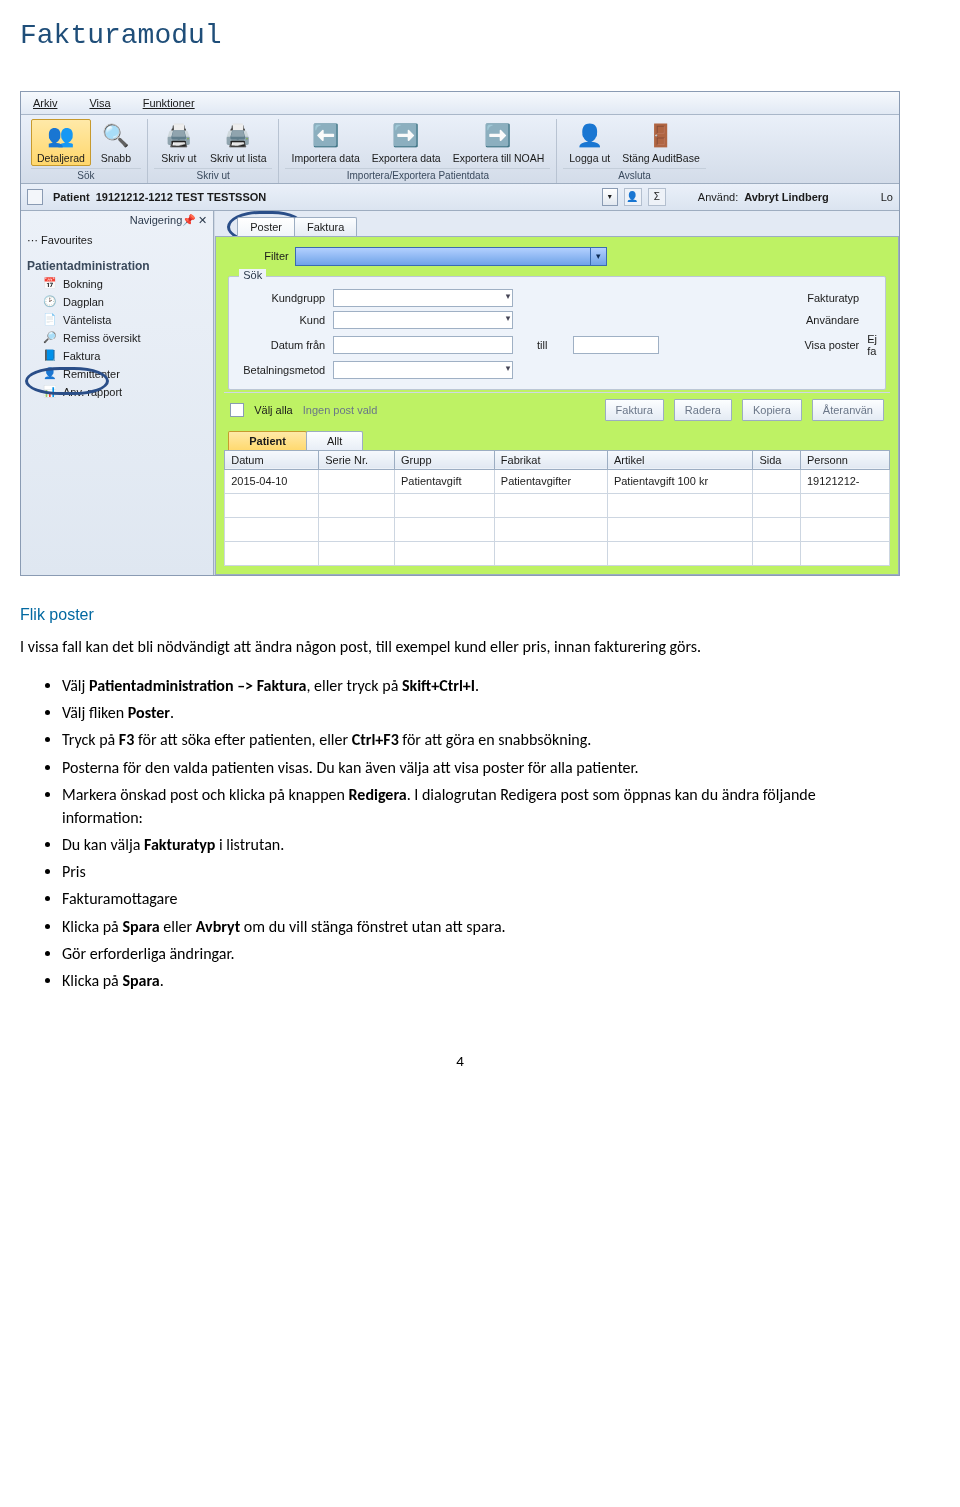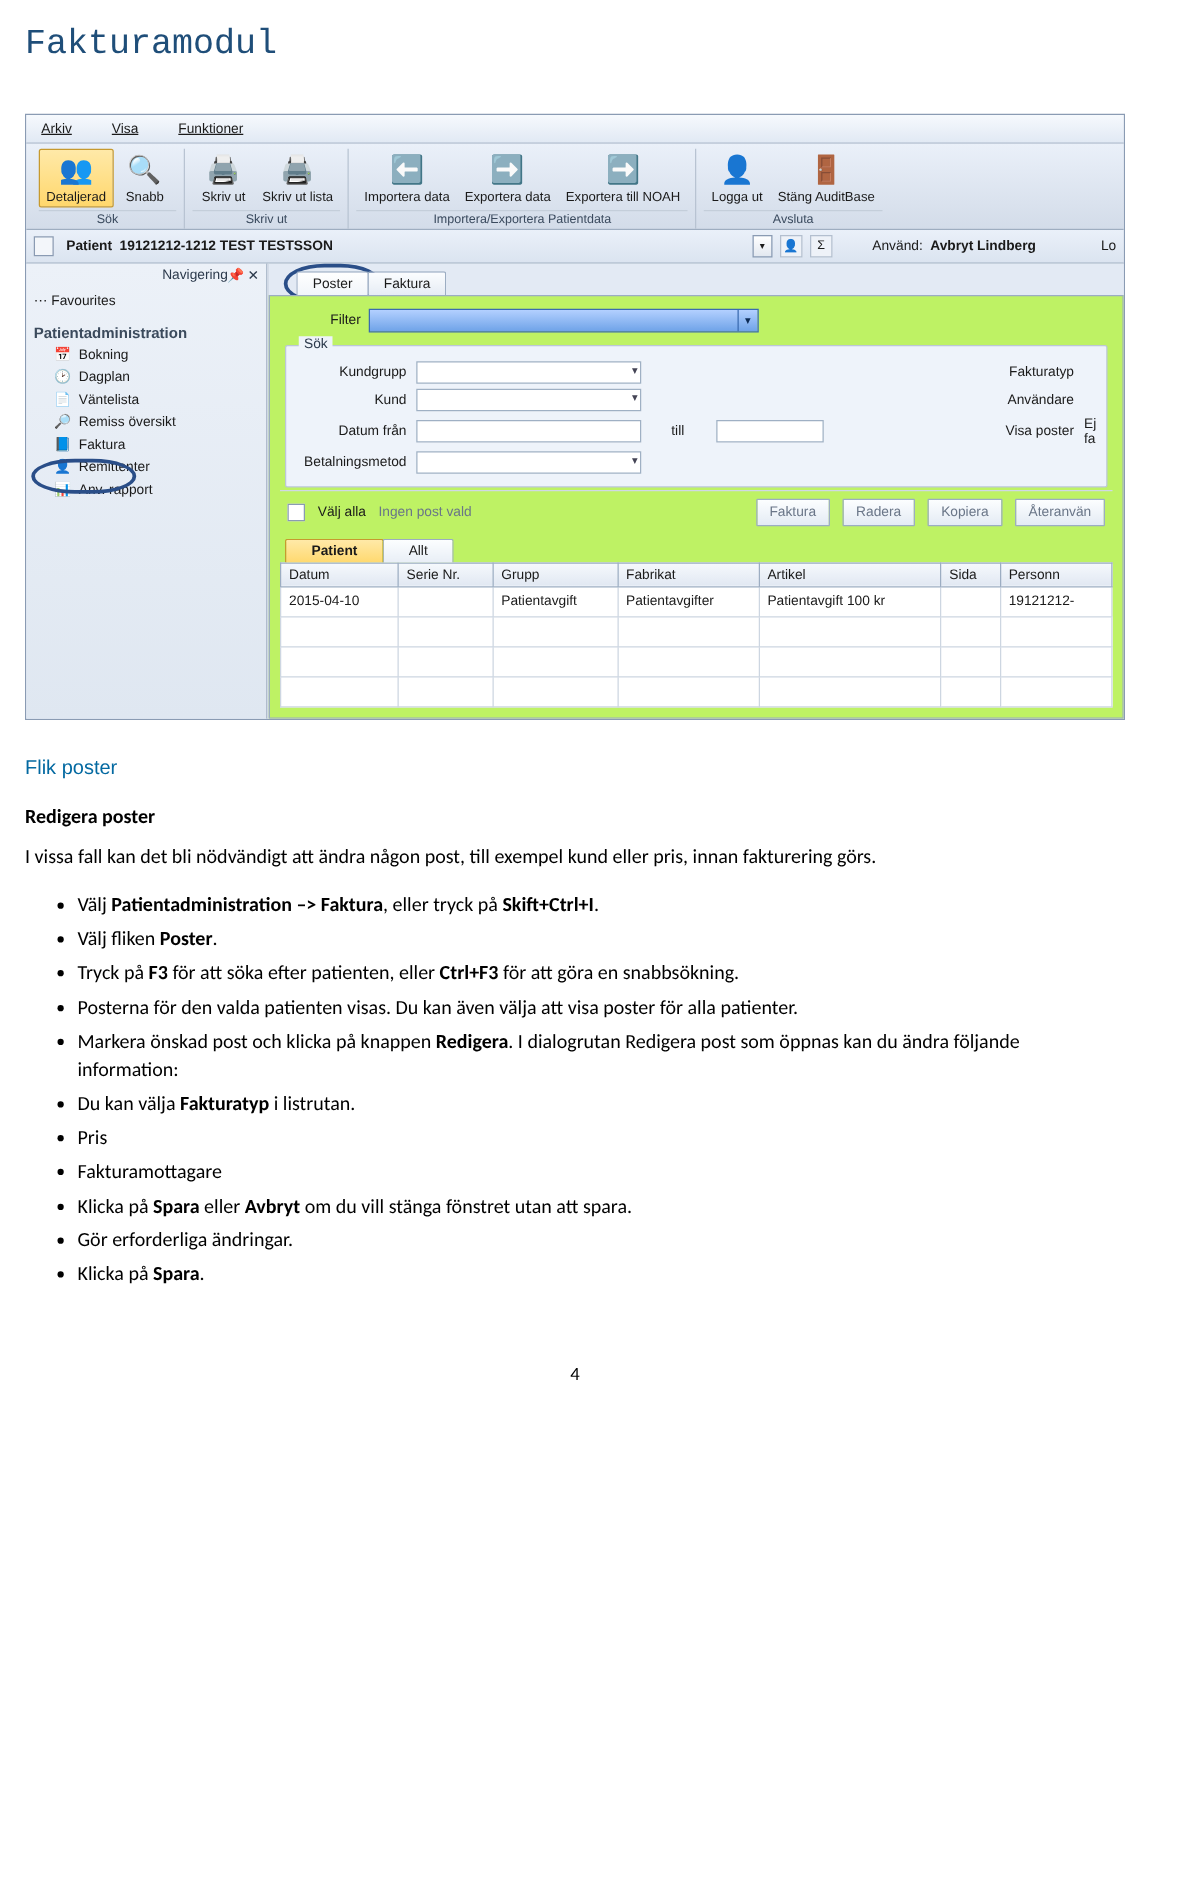--- a/index.html
+++ b/index.html
@@ -505,21 +505,20 @@
                 </tr>
             </tbody>
           </table>
         </div>
       </div>
     </div>
   </div>
 
   <h2 class="section-title">Flik poster</h2>
 
-  <div class="sub-heading">Redigera poster</div>
 
   <p class="body-text">I vissa fall kan det bli nödvändigt att ändra någon post, till exempel kund eller pris, innan fakturering görs.</p>
 
   <ul class="bullets">
     <li>
       <span>Välj </span><b>Patientadministration –&gt; Faktura</b><span>, eller tryck på </span><b>Skift+Ctrl+I</b><span>.</span>
     </li>
     <li>
       <span>Välj fliken </span><b>Poster</b><span>.</span>
     </li>

